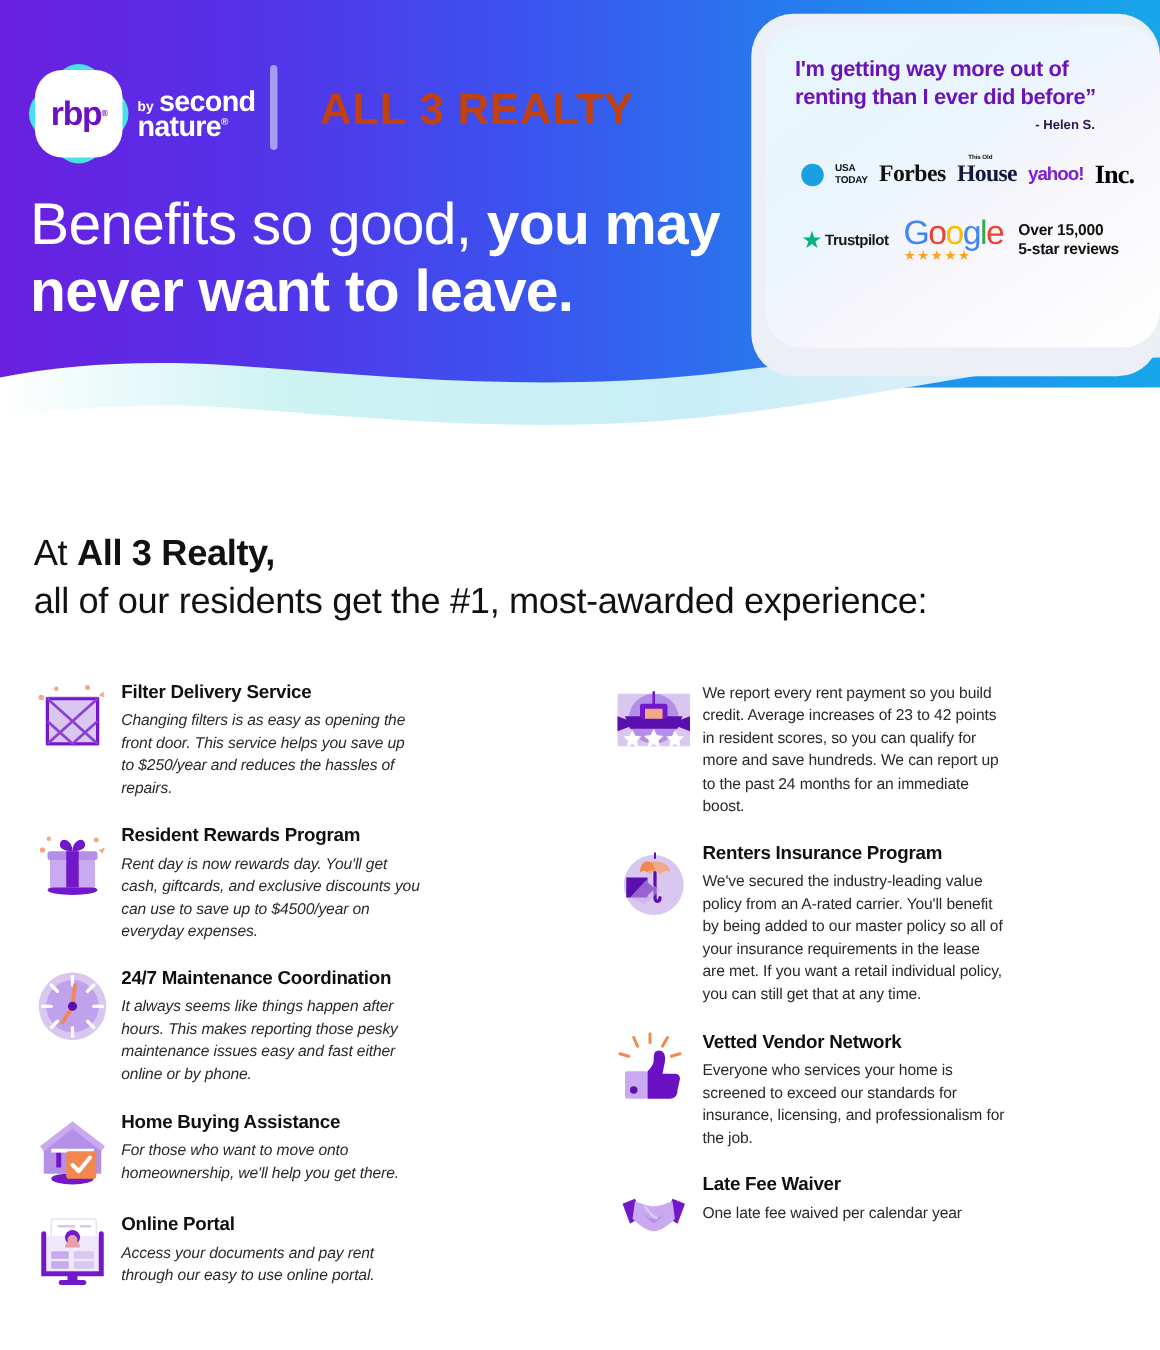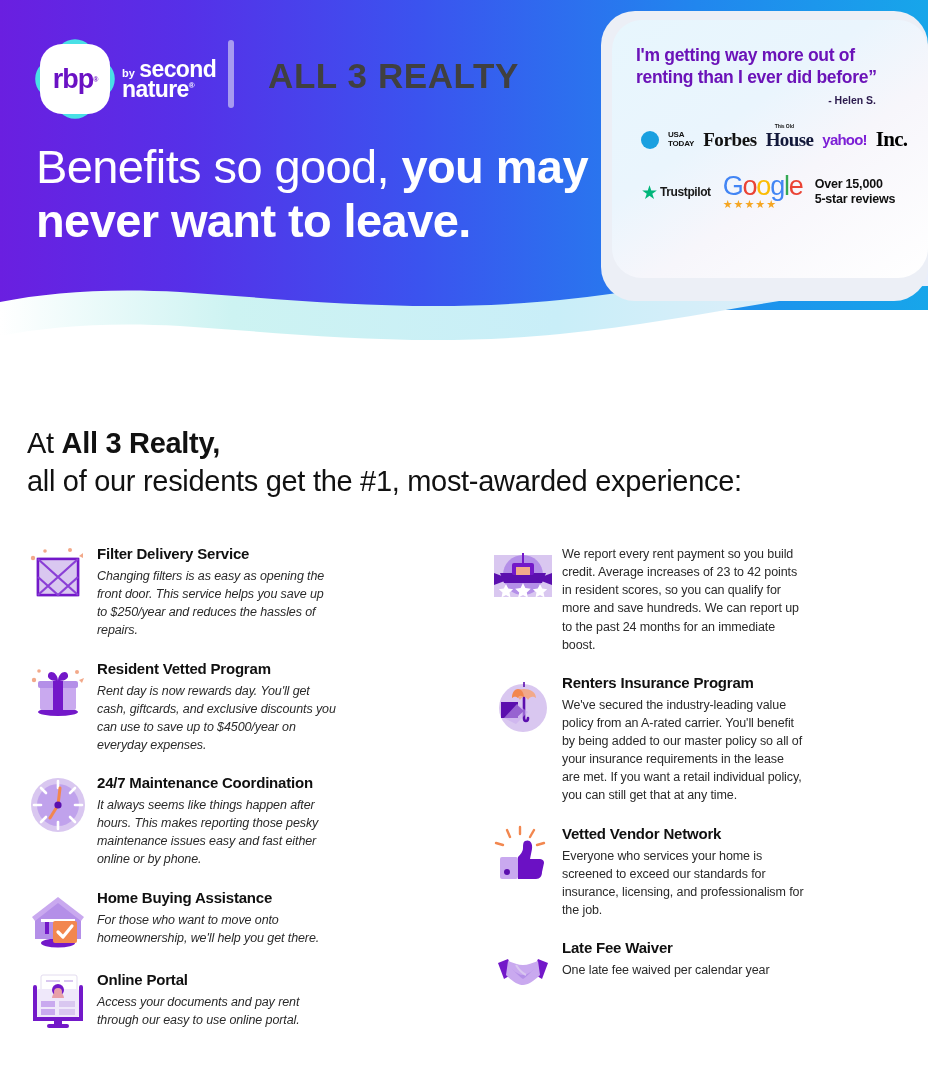--- a/index.html
+++ b/index.html
@@ -17,21 +17,21 @@
     overflow:hidden;
   }
   .hero-grad {
     position:absolute; left:0; top:0; width:928px; height:310px;
     background:linear-gradient(100deg,#6a1fe0 0%,#5b2ae6 18%,#3b53ef 42%,#2186ee 72%,#17a6ea 100%);
     border-bottom-left-radius:0;
   }
   
   .hero-wave { position:absolute; left:0; top:0; width:928px; height:340px; }
 
-  .hero-inner { position:absolute; left:0; top:4px; width:800px; height:310px;margin-left:12px; }
+  .hero-inner { position:absolute; left:0; top:16px; width:800px; height:310px; }
 
   
   .logo-lockup {
     position:absolute; left:25px; top:36px;
     display:flex; align-items:center; gap:9px;
   }
   .rbp-mark { position:relative; width:76px; height:78px; }
   .rbp-mark .cyan {
     position:absolute; left:4px; top:5px; width:68px; height:68px;
     background:#49e0e6; border-radius:20px; transform:rotate(45deg);
@@ -54,21 +54,21 @@
   .by-second .l1 { font-size:23px; font-weight:bold; letter-spacing:-0.6px; }
   .by-second .l2 { font-size:23px; font-weight:bold; letter-spacing:-0.6px; display:block; margin-top:-3px;}
   .sn-tm { font-size:8px; vertical-align:super; }
 
   .divider-bar {
     position:absolute; left:216px; top:36px; width:6px; height:68px;
     background:#a79bf0; border-radius:3px;
   }
   .company-name {
     position:absolute; left:256px; top:52px;
-    color:#404040; font-size:35px; font-weight:bold; letter-spacing:0.6px;
+    color:#c2410c; font-size:35px; font-weight:bold; letter-spacing:0.6px;
   }
 
   .hero-headline {
     position:absolute; left:24px; top:136px; width:560px;
     color:#ffffff; font-size:47px; line-height:1.14; letter-spacing:-0.6px;
   }
   .hero-headline b { font-weight:bold; }
   .hero-headline .light { font-weight:normal; }
 
   
@@ -271,21 +271,21 @@
           <rect x="26" y="21" width="10" height="7" fill="#7318c9"></rect>
           <path d="M31,21 C31,12 22,9 21,15 C20,20 27,21 31,21 Z" fill="#7318c9"></path>
           <path d="M31,21 C31,12 40,9 41,15 C42,20 35,21 31,21 Z" fill="#7318c9"></path>
           <circle cx="7" cy="20" r="2.2" fill="#f2a98a"></circle>
           <circle cx="12" cy="11" r="1.8" fill="#f2a98a"></circle>
           <circle cx="50" cy="12" r="2" fill="#f2a98a"></circle>
           <path d="M52,20 l5,-2 l-2,5 z" fill="#f2a98a"></path>
         </svg>
       </div>
       <div class="item-body">
-        <div class="item-title">Resident Vetted Program</div>
+        <div class="item-title">Resident Rewards Program</div>
         <div class="item-desc">Rent day is now rewards day. You'll get cash, giftcards, and exclusive discounts you can use to save up to $4500/year on everyday expenses.</div>
       </div>
     </div>
 
     <div class="item">
       <div class="item-icon">
         <svg width="62" height="62" viewBox="0 0 62 62">
           <circle cx="31" cy="31" r="27" fill="#d9c7f0"></circle>
           <circle cx="31" cy="31" r="21" fill="#c0a2ec"></circle>
           <g stroke="#ffffff" stroke-width="2.6" stroke-linecap="round">

